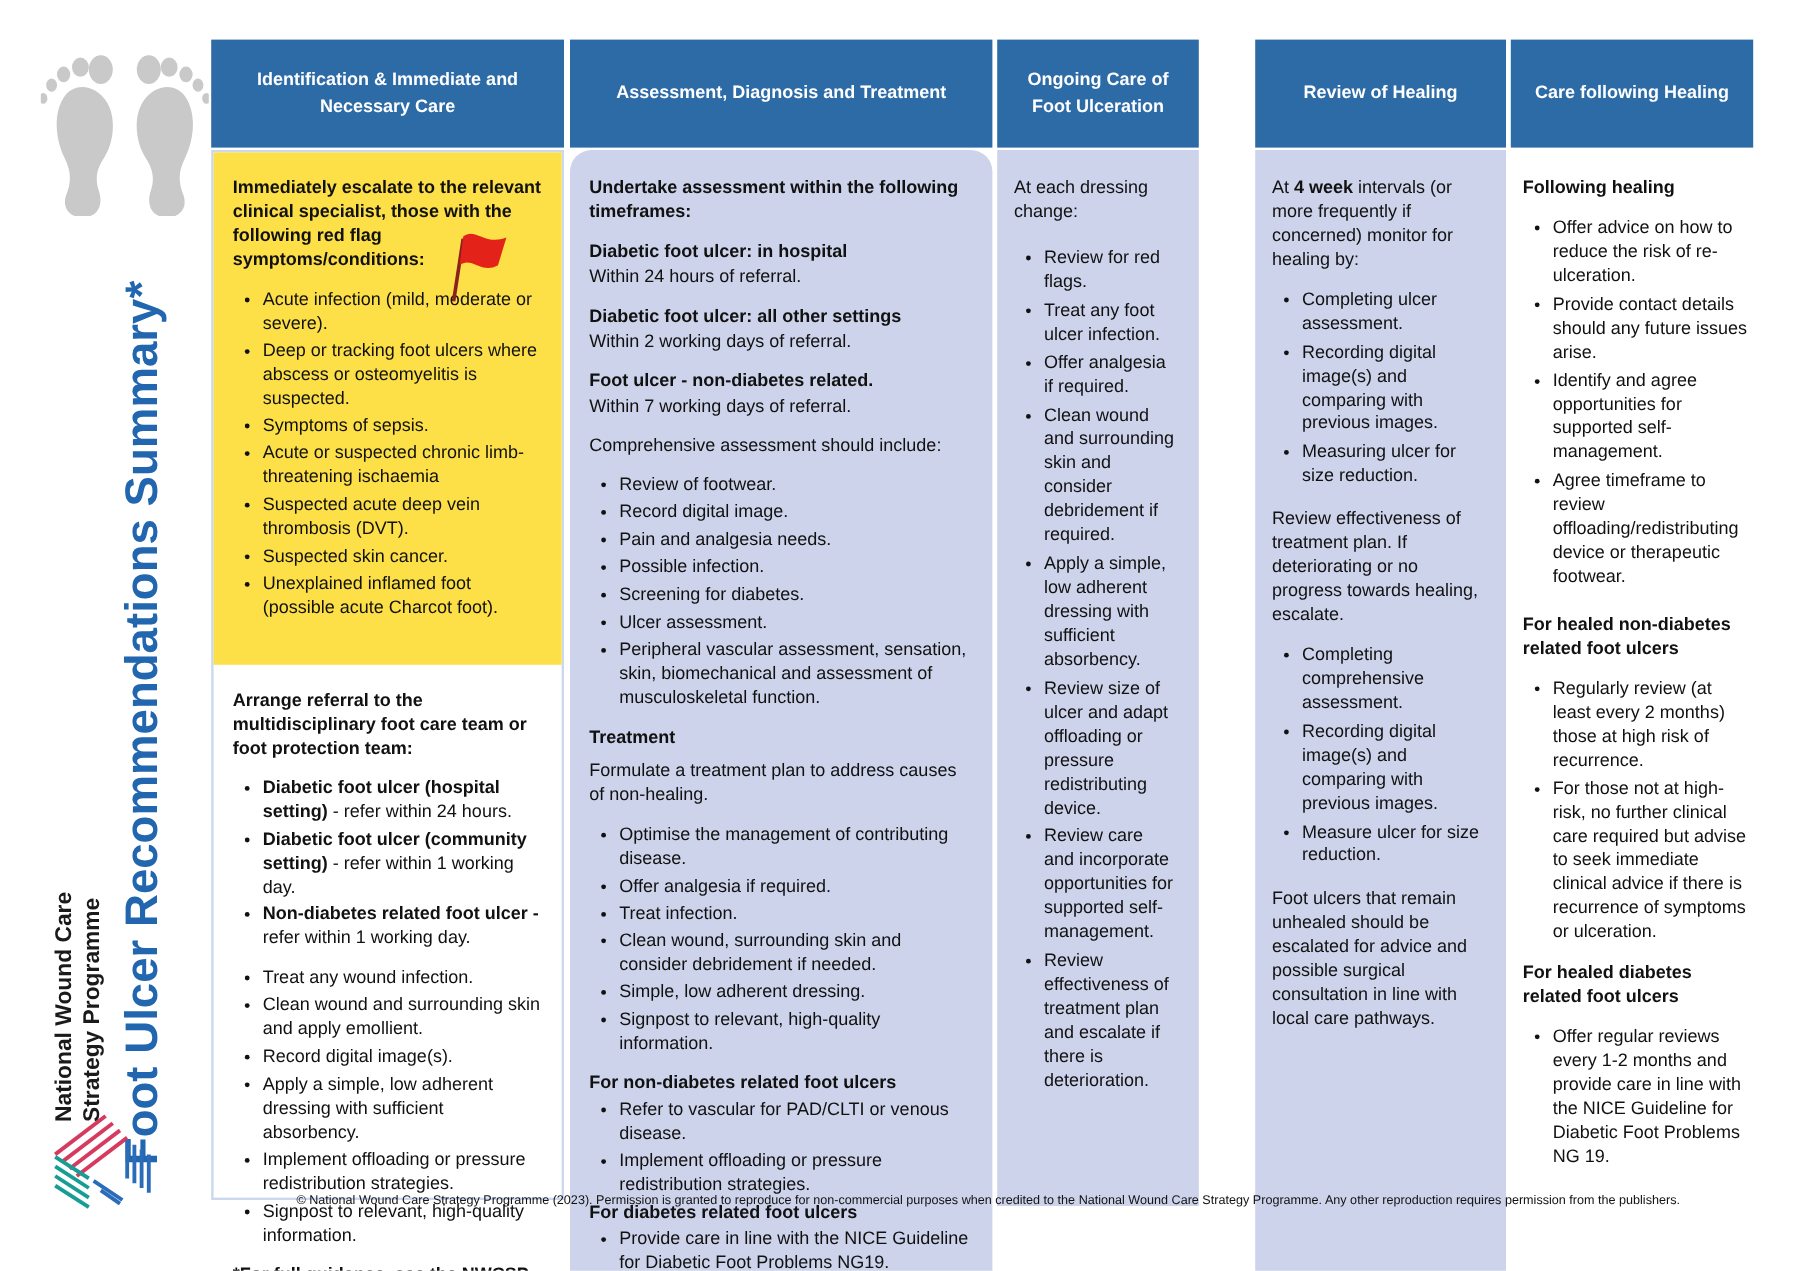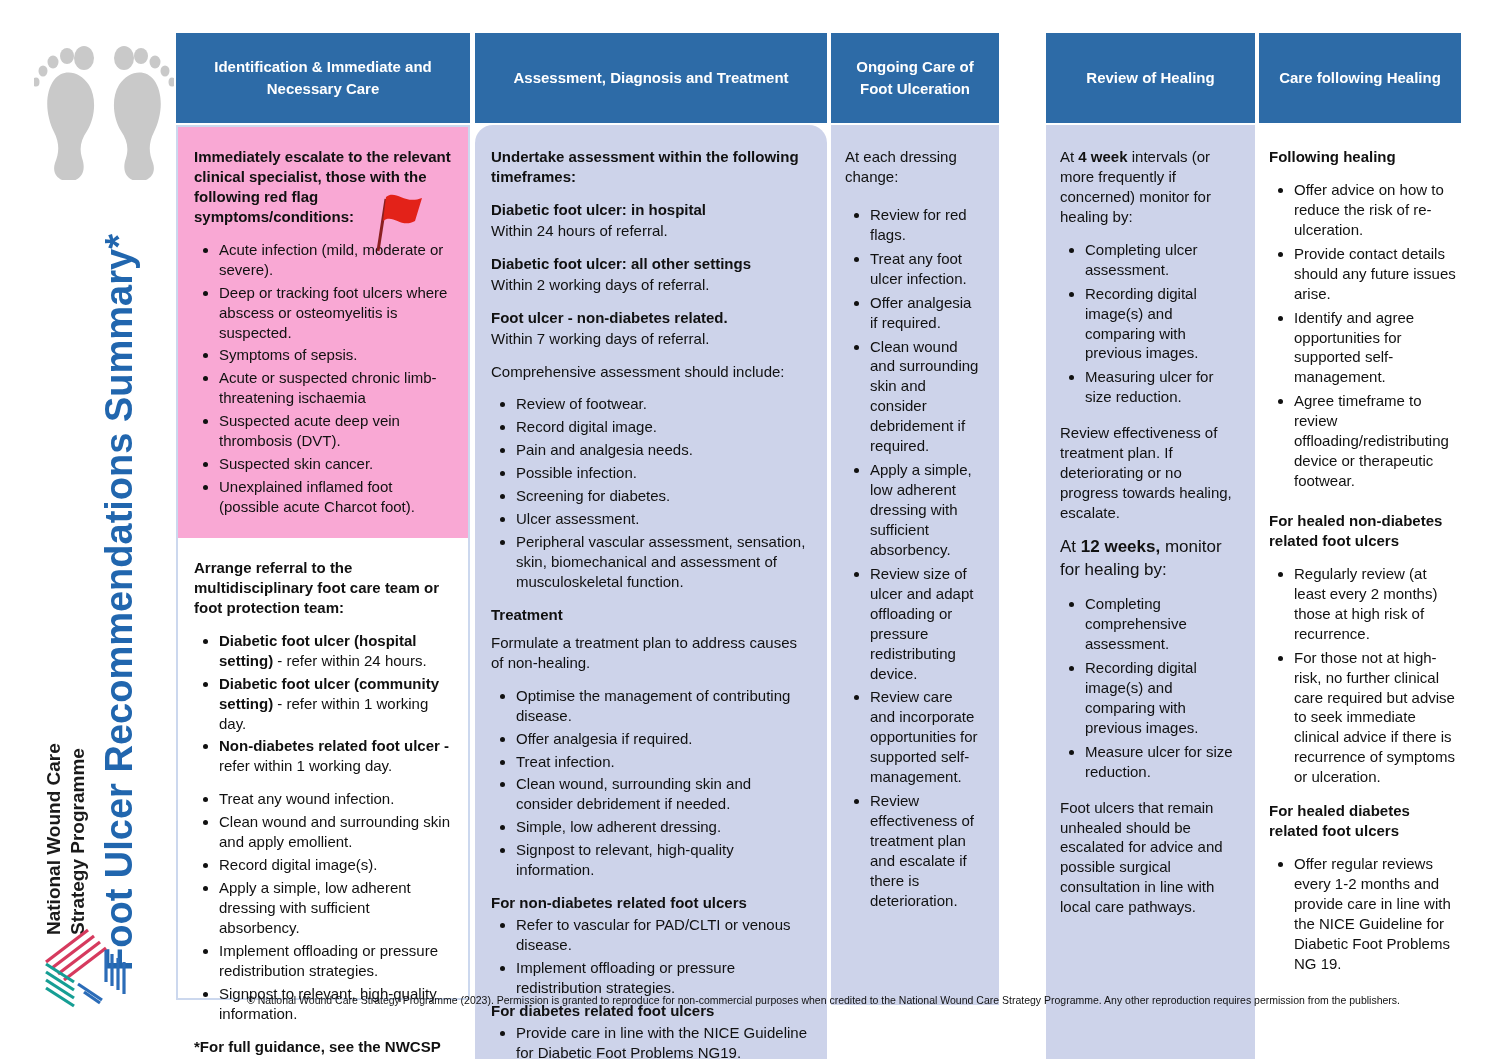--- a/index.html
+++ b/index.html
@@ -39,21 +39,21 @@
   .col5 { left:1259px; width:202px; }
 
   .hdr {
     height:90px; background:#2d6ba7; color:#ffffff;
     font-weight:bold; font-size:15px; line-height:1.5;
     display:flex; align-items:center; justify-content:center; text-align:center;
     padding:0 16px; margin-bottom:2px;
   }
 
   .box { width:100%; }
-  .pink { background:#f9a8d4; padding:20px 16px 8px 16px; min-height:372px; position:relative; }
+  .pink { background:#fde047; padding:20px 16px 24px 16px; min-height:372px; position:relative; }
   .lav  { background:#cdd3ea; }
   .col2 .lav { height:1034px; padding:22px 16px;border-radius:18px; }
   .col3 .lav { height:880px; padding:22px 20px 20px 14px; }
   .col4 .lav { height:988px; padding:22px 12px 20px 14px; }
   .col1-wrap { border:2px solid #ccd8ee; background:#ffffff; height:875px; }
   .col1-plain { padding:20px 14px 0 16px; }
   .col5-plain { padding:22px 4px 0 10px; }
 
   p { font-size:15px; line-height:1.33; margin-bottom:13px; }
   .b { font-weight:bold; }
@@ -235,21 +235,20 @@
   <div class="col col4">
     <div class="hdr">Review of Healing</div>
     <div class="box lav">
       <p><span>At </span><b>4 week</b><span> intervals (or more frequently if concerned) monitor for healing by:</span></p>
       <ul class="roomy">
         <li>Completing ulcer assessment.</li>
         <li>Recording digital image(s) and comparing with previous images.</li>
         <li>Measuring ulcer for size reduction.</li>
       </ul>
       <p style="margin-top:16px">Review effectiveness of treatment plan. If deteriorating or no progress towards healing, escalate.</p>
-      <p class="bigger"><span>At </span><b>12 weeks,</b><span> monitor for healing by:</span></p>
       <ul class="roomy">
         <li>Completing comprehensive assessment.</li>
         <li>Recording digital image(s) and comparing with previous images.</li>
         <li>Measure ulcer for size reduction.</li>
       </ul>
       <p style="margin-top:16px">Foot ulcers that remain unhealed should be escalated for advice and possible surgical consultation in line with local care pathways.</p>
     </div>
   </div>
 
   <div class="col col5">

